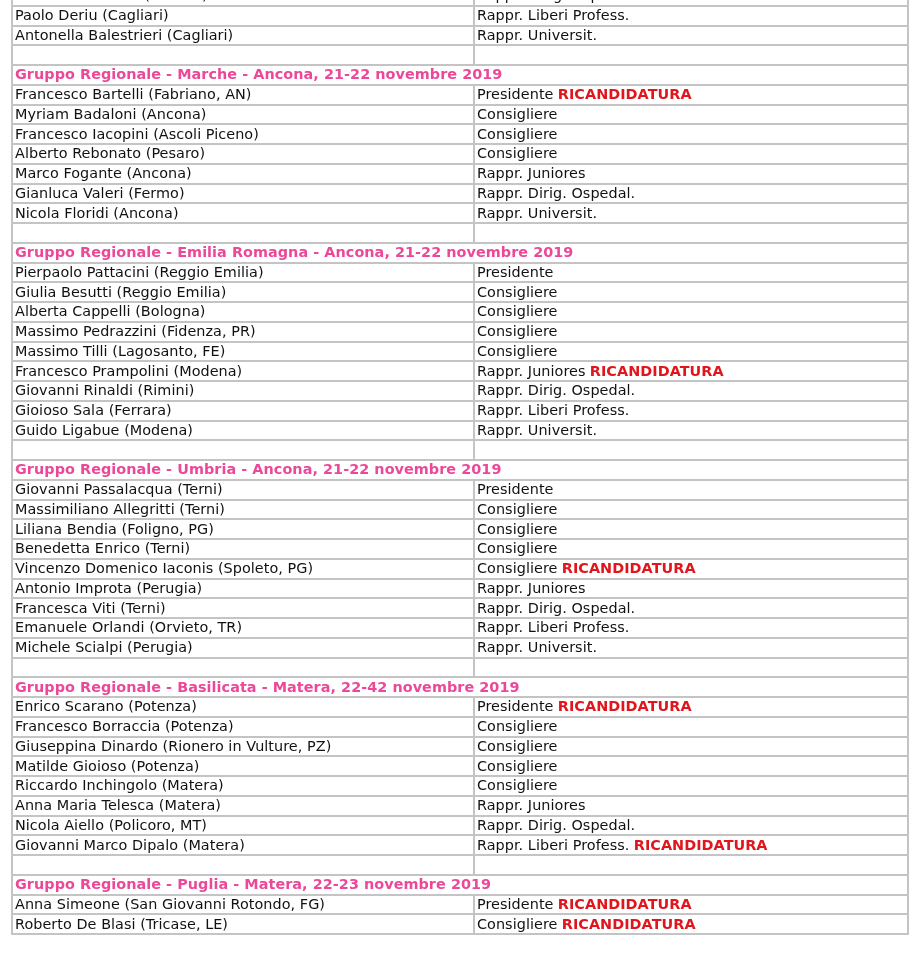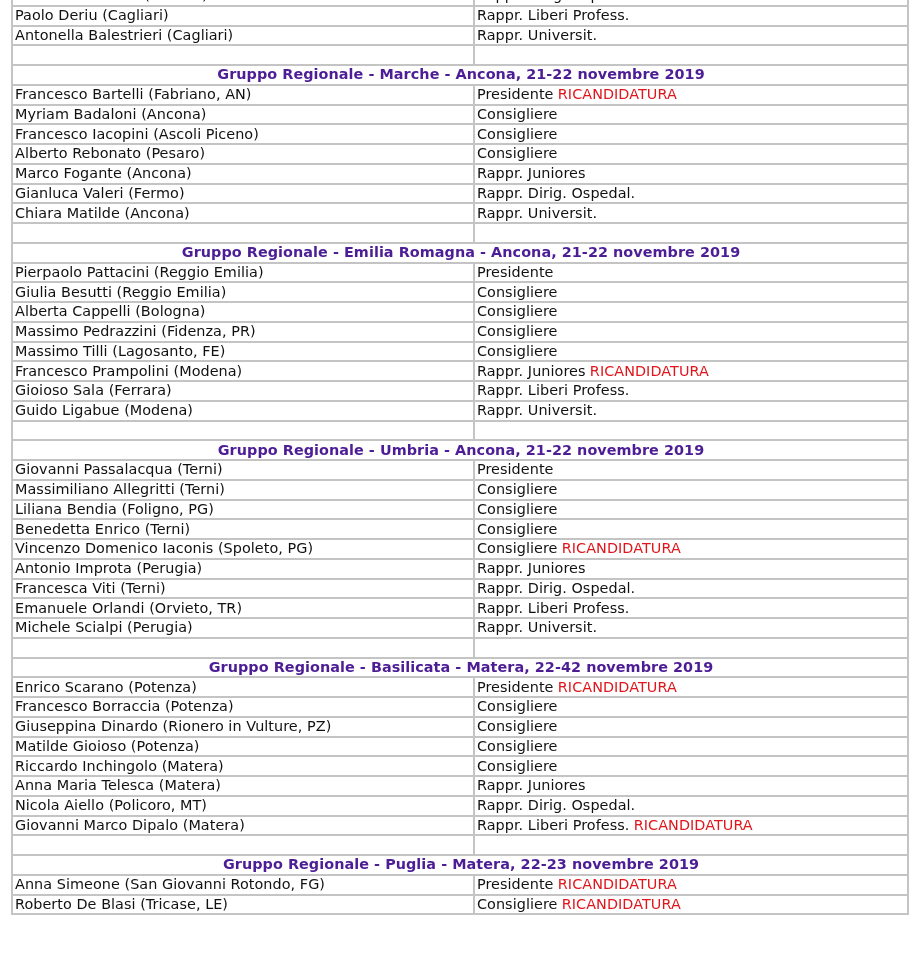--- a/index.html
+++ b/index.html
@@ -35,29 +35,28 @@
       line-height: 17px;
       padding: 0 0 0 2px;
       border: 2px solid #c4c4c4;
       white-space: nowrap;
       overflow: hidden;
       vertical-align: middle;
       letter-spacing: 0.05px;
     }
     table.roster tr.header td {
       font-weight: bold;
-      color: #4c1d95;
-      text-align: center;
+      color: #ec4899;
     }
     table.roster tr.spacer td {
       height: 17.75px;
     }
     .flag {
       color: #e0161c;
-      font-weight: normal;
+      font-weight: bold;
     }
   </style>
 </head>
 <body>
 
 <div class="viewport">
   <table class="roster">
     <colgroup>
       <col class="c-name">
       <col class="c-role">
@@ -113,21 +112,21 @@
     <td><span>Rappr. Juniores</span></td>
   </tr>
 
   <tr>
     <td>Gianluca Valeri (Fermo)</td>
     <td><span>Rappr. Dirig. Ospedal.</span></td>
   </tr>
 
 
   <tr>
-    <td>Chiara Matilde (Ancona)</td>
+    <td>Nicola Floridi (Ancona)</td>
     <td><span>Rappr. Universit.</span></td>
   </tr>
 
   <tr class="spacer">
     <td></td>
     <td></td>
   </tr>
 
   <tr class="header">
     <td colspan="2">Gruppo Regionale - Emilia Romagna - Ancona, 21-22 novembre 2019</td>
@@ -156,20 +155,24 @@
   <tr>
     <td>Massimo Tilli (Lagosanto, FE)</td>
     <td><span>Consigliere</span></td>
   </tr>
 
   <tr>
     <td>Francesco Prampolini  (Modena)</td>
     <td><span>Rappr. Juniores</span><span class="flag" style="color: rgb(224, 22, 28); margin-left: 0.3em;">RICANDIDATURA</span></td>
   </tr>
 
+  <tr>
+    <td>Giovanni Rinaldi (Rimini)</td>
+    <td><span>Rappr. Dirig. Ospedal.</span></td>
+  </tr>
 
   <tr>
     <td>Gioioso Sala (Ferrara)</td>
     <td><span>Rappr. Liberi Profess.</span></td>
   </tr>
 
   <tr>
     <td>Guido Ligabue (Modena)</td>
     <td><span>Rappr. Universit.</span></td>
   </tr>

